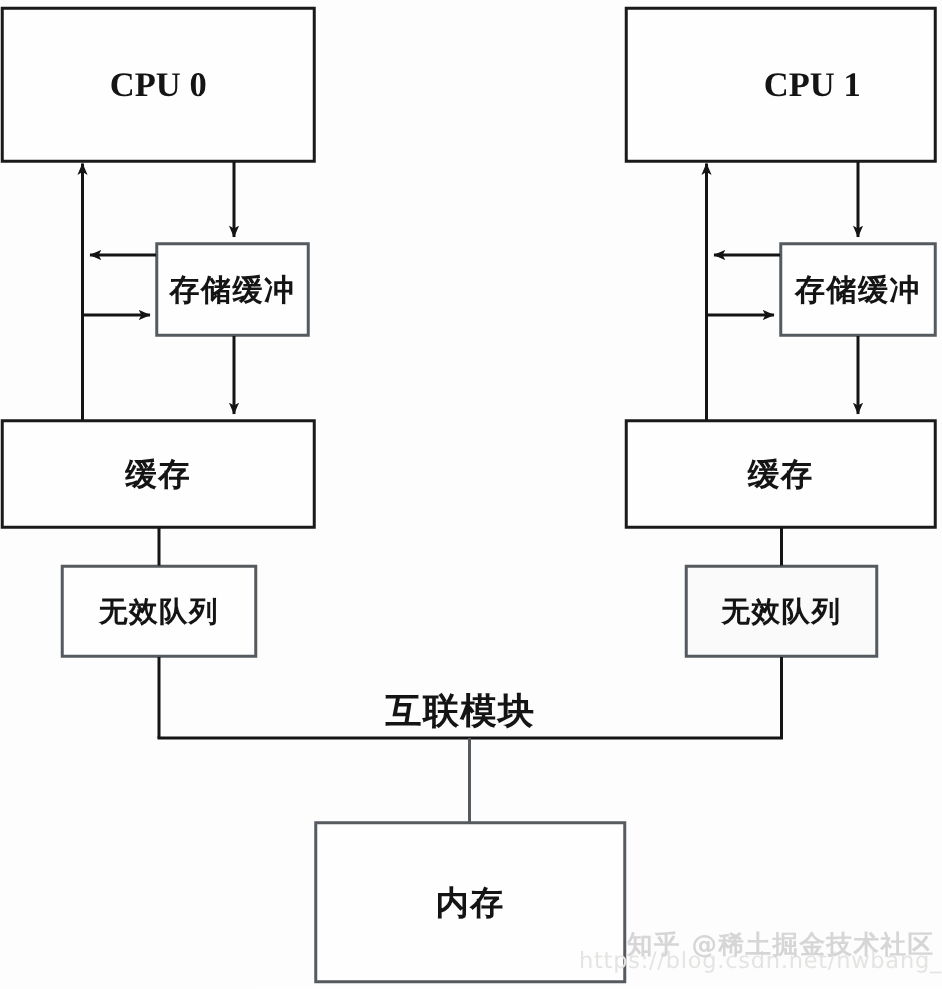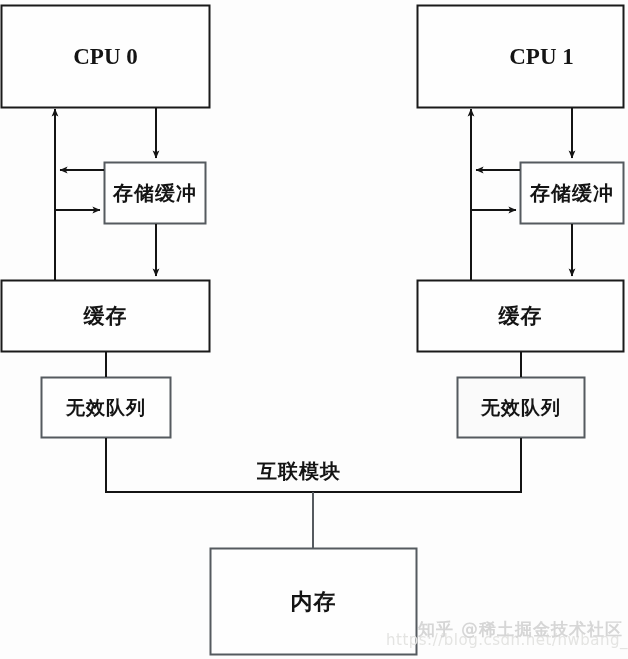--- a/index.html
+++ b/index.html
@@ -135,19 +135,19 @@
   <div class="box-label label-cjk" style="left:1px; top:280px; width:209px; height:72px; font-size:21px;">缓存</div>
 
   <div class="box-label label-cjk" style="left:417px; top:280px; width:207px; height:72px; font-size:21px;">缓存</div>
 
   <div class="box-label label-cjk" style="left:41px; top:377px; width:130px; height:61px; font-size:19px;">无效队列</div>
 
   <div class="box-label label-cjk" style="left:457px; top:377px; width:128px; height:61px; font-size:19px;">无效队列</div>
 
   <div class="box-label label-cjk" style="left:210px; top:548px; width:207px; height:107px; font-size:22px;text-align:center;">内存</div>
 
-  <div class="free-label label-cjk" style="left:257px; top:458px; font-size:20px;">互联模块</div>
+  <div class="free-label label-cjk" style="left:257px; top:458px; font-size:24px;">互联模块</div>
 
   <div class="watermark wm-url" style="left:386px; top:631px;">https://blog.csdn.net/nwbang_com</div>
 
   <div class="watermark wm-brand" style="left:418px; top:618px;">知乎 @稀土掘金技术社区</div>
 
 </div>
 
 </body></html>

